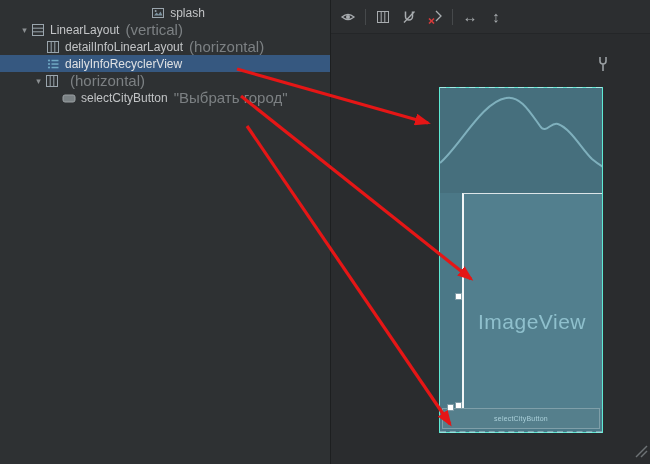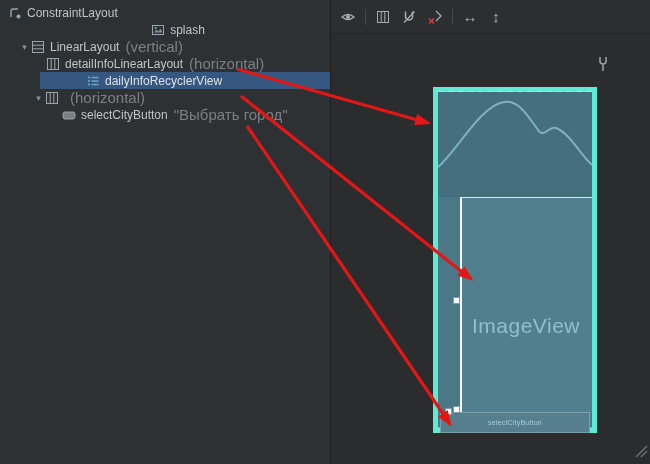--- a/index.html
+++ b/index.html
@@ -7,37 +7,37 @@
     width:650px;height:464px;position:relative;overflow:hidden;
     background:#2a2c2e;
     font-family:"Liberation Sans", sans-serif;
     -webkit-font-smoothing:antialiased;
   }
   
   .left-panel{position:absolute;left:0;top:0;width:330px;height:464px;background:#2e3133;}
   .divider{position:absolute;left:330px;top:0;width:1px;height:464px;background:#1d1f20;}
   .tree{padding-top:4px;}
   .row{height:17px;display:flex;align-items:center;font-size:12px;color:#c2c4c6;white-space:nowrap;}
-  .row.sel{background:#365880;color:#dfe1e3;margin-left:40px;}
+  .row.sel{background:#365880;color:#dfe1e3;}
   .chev{width:13px;text-align:center;font-size:9px;color:#8b8f92;flex:0 0 13px;}
   .icon{width:14px;height:14px;margin-right:5px;flex:0 0 14px;display:inline-block;}
   .icon svg{display:block;}
   .ann{margin-left:6px;font-size:15px;color:#7c8083;}
   .pl8{padding-left:8px;}  .pl18{padding-left:18px;} .pl26{padding-left:26px;justify-content:center;}
   .pl32{padding-left:32px;} .pl46{padding-left:46px;} .pl62{padding-left:62px;}
 
   
   .right-panel{position:absolute;left:331px;top:0;width:319px;height:464px;background:#2a2c2e;}
   .toolbar{height:33px;display:flex;align-items:center;padding-left:8px;gap:8px;border-bottom:1px solid #242628;background:#2c2e30;}
   .tb-icon{width:18px;height:18px;display:flex;align-items:center;justify-content:center;color:#a8acaf;font-size:15px;}
   .tb-sep{width:1px;height:16px;background:#46494b;}
   .canvas{position:absolute;left:0;top:34px;width:319px;height:430px;background:#2a2c2e;}
 
   
-  .device{position:absolute;left:102px;top:53px;width:164px;height:346px;background:#4b7887;border:5px solid #5eead4;box-sizing:border-box;}
+  .device{position:absolute;left:108px;top:53px;width:164px;height:346px;background:#4b7887;border:1px solid #5eead4;box-sizing:border-box;}
   .device-top-dash{position:absolute;left:0;top:-1px;width:100%;height:0;border-top:2px dashed rgba(205,232,240,.65);}
   .device-bottom-dash{position:absolute;left:0;bottom:-1px;width:100%;height:0;border-top:2px dashed rgba(205,232,240,.4);}
   .detail-section{position:absolute;left:0;top:0;width:100%;height:105px;background:#466f7d;overflow:hidden;}
   .recycler{position:absolute;left:22px;top:105px;right:0;height:216px;background:#527f8e;
             border-left:2px solid #f2f6f7;border-top:1px solid rgba(255,255,255,.8);box-sizing:border-box;}
   .imageview-label{position:absolute;left:22px;right:0;top:222px;text-align:center;font-size:21px;color:#8fc0cd;letter-spacing:.5px;}
   .bottom-button{position:absolute;left:2px;right:2px;top:320px;height:21px;background:#557f8c;border:1px solid rgba(255,255,255,.25);
                  box-sizing:border-box;display:flex;align-items:center;justify-content:center;
                  font-size:7px;color:#aacfd9;letter-spacing:.2px;}
   .handle{position:absolute;width:7px;height:7px;background:#ffffff;border:1px solid #7d9aa5;box-sizing:border-box;}
@@ -49,29 +49,20 @@
   .arrows{position:absolute;left:0;top:0;width:650px;height:464px;pointer-events:none;z-index:40;}
   .wrench{position:absolute;left:266px;top:22px;}
   .grip{position:absolute;right:2px;bottom:2px;}
 </style>
 </head>
 <body>
 
 <div class="left-panel">
   <div class="tree">
 
-    <div class="row pl8">
-      <span class="icon">
-        <svg width="14" height="14">
-            <path d="M3 11 L3 5 Q3 3 5 3 L10 3" fill="none" stroke="#9aa5ad" stroke-width="1.4"></path>
-            <circle cx="10.5" cy="10.5" r="2" fill="#9aa5ad"></circle>
-          </svg>
-      </span>
-      <span class="lbl">ConstraintLayout</span>
-    </div>
 
     <div class="row pl26">
       <span class="icon">
         <svg width="14" height="14">
             <rect x="1.5" y="2.5" width="11" height="9" fill="none" stroke="#9aa5ad"></rect>
             <path d="M3 9.5 L5.5 6.5 L7.5 8.5 L9.5 5.5 L11.5 9.5 Z" fill="#7d93a0"></path>
             <circle cx="4.6" cy="5" r="1" fill="#9aa5ad"></circle>
           </svg>
       </span>
       <span class="lbl">splash</span>

